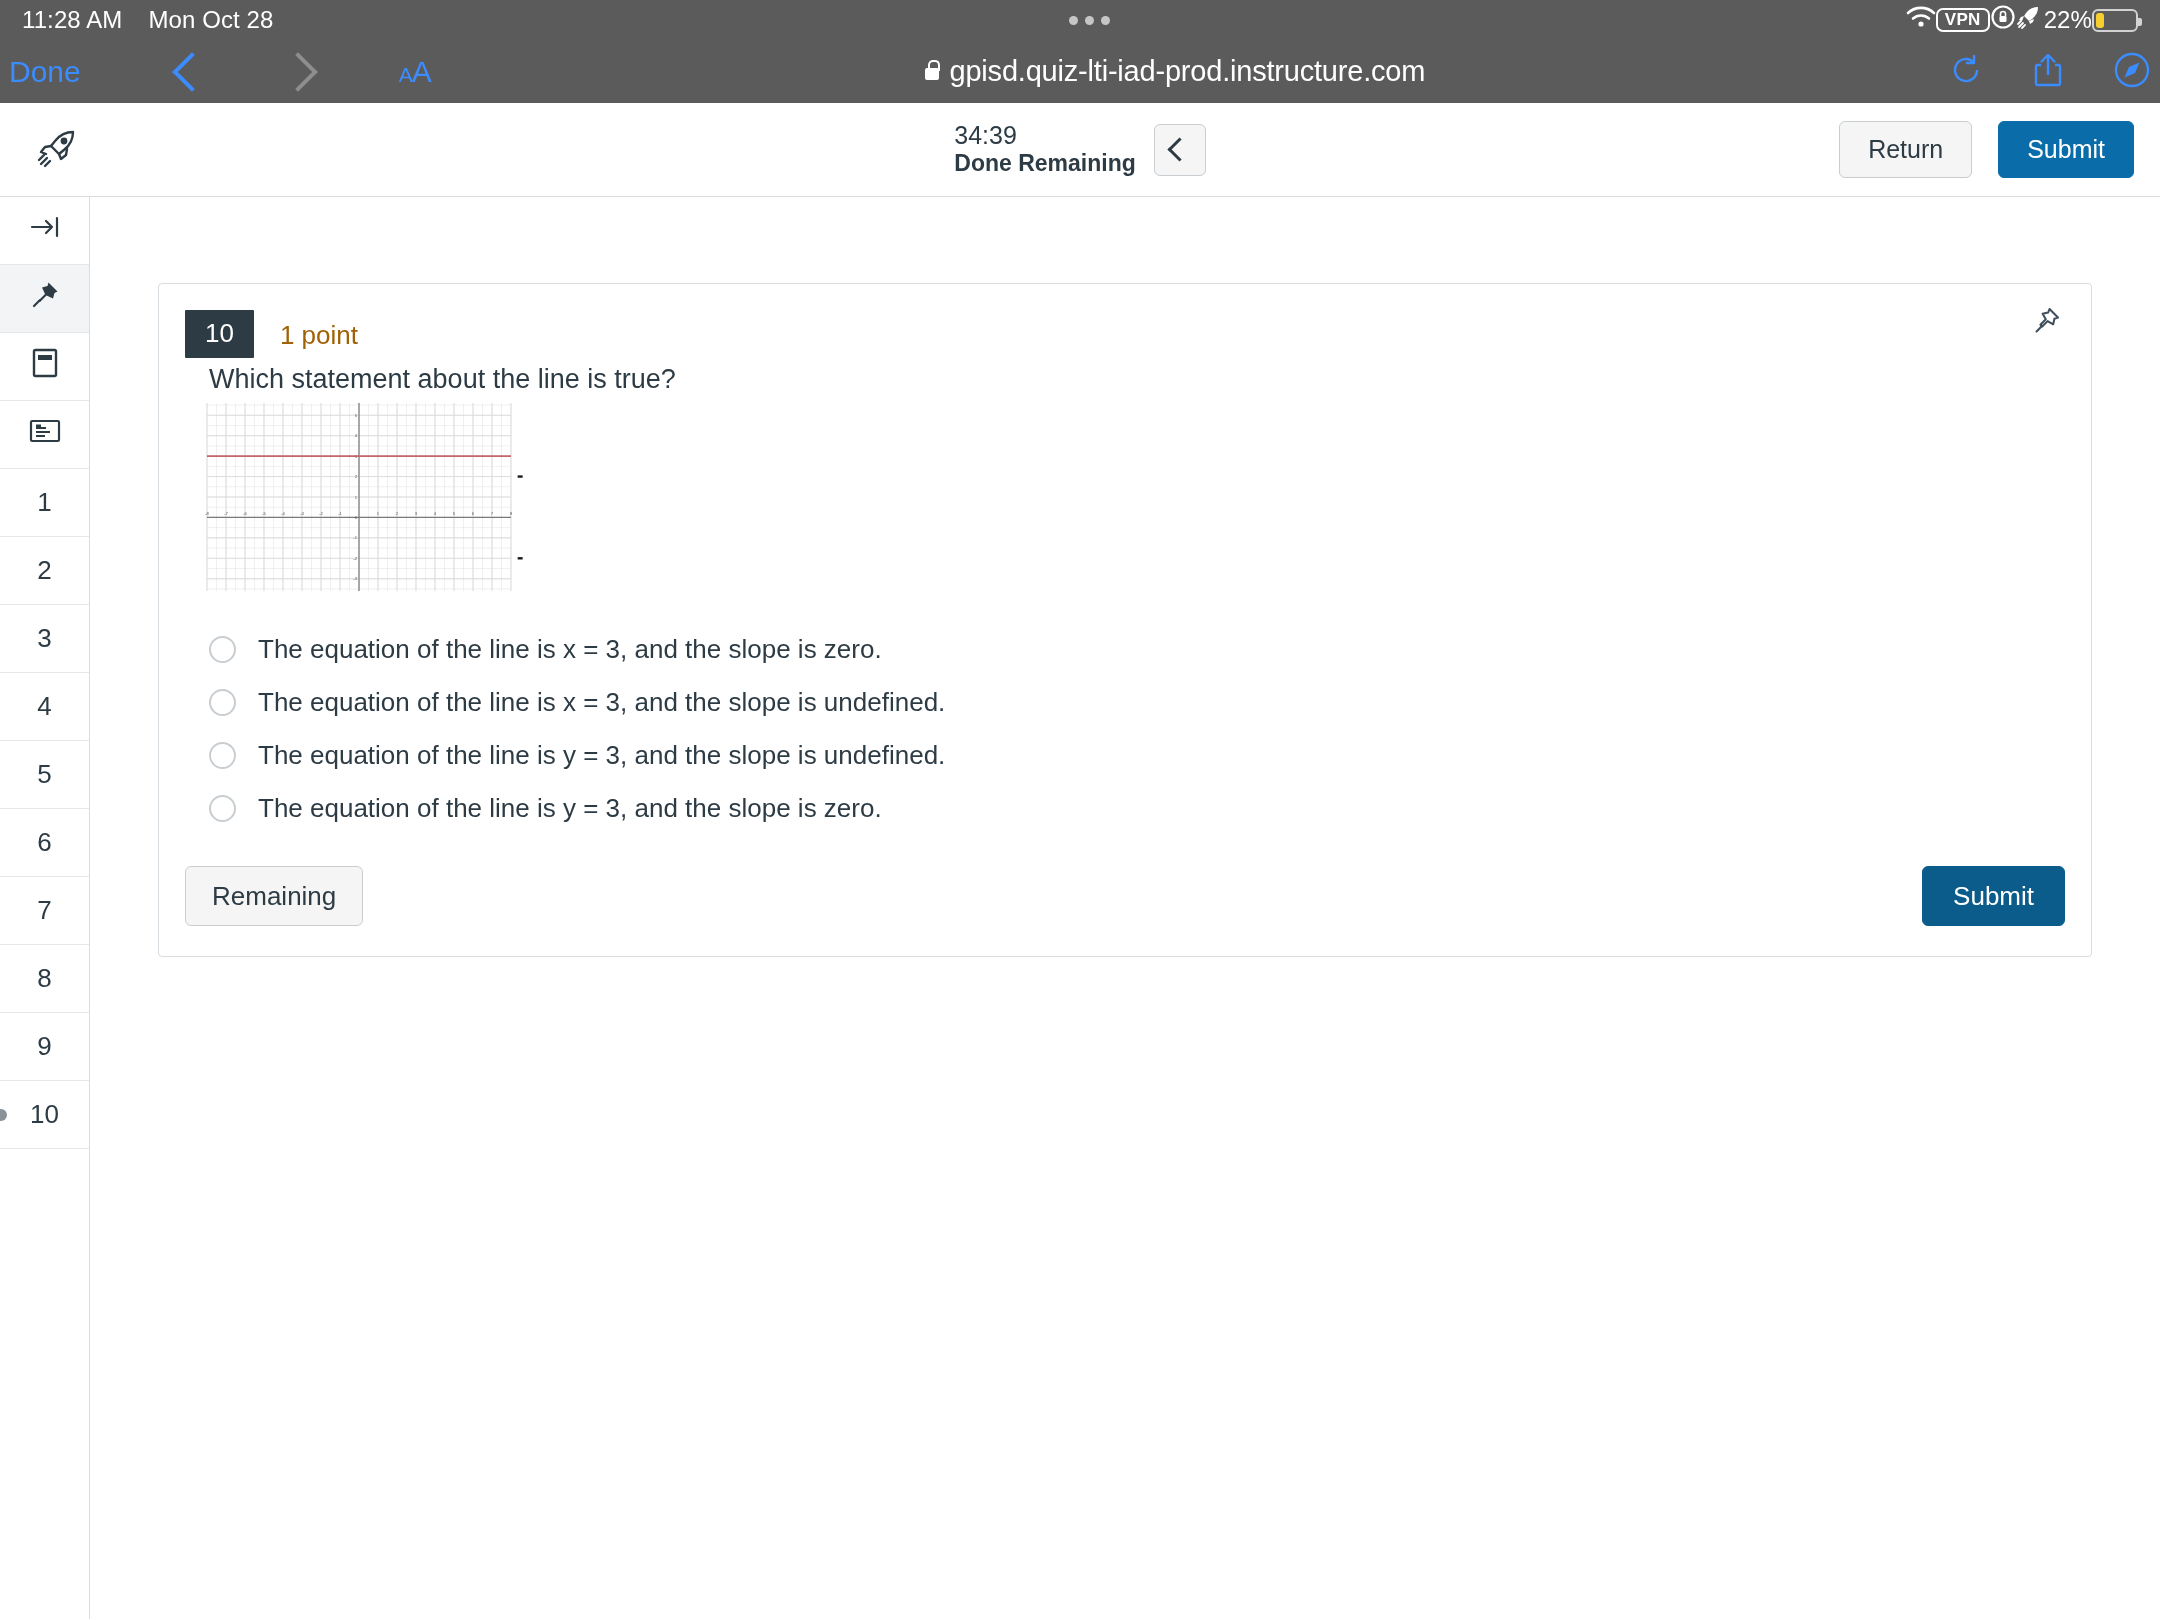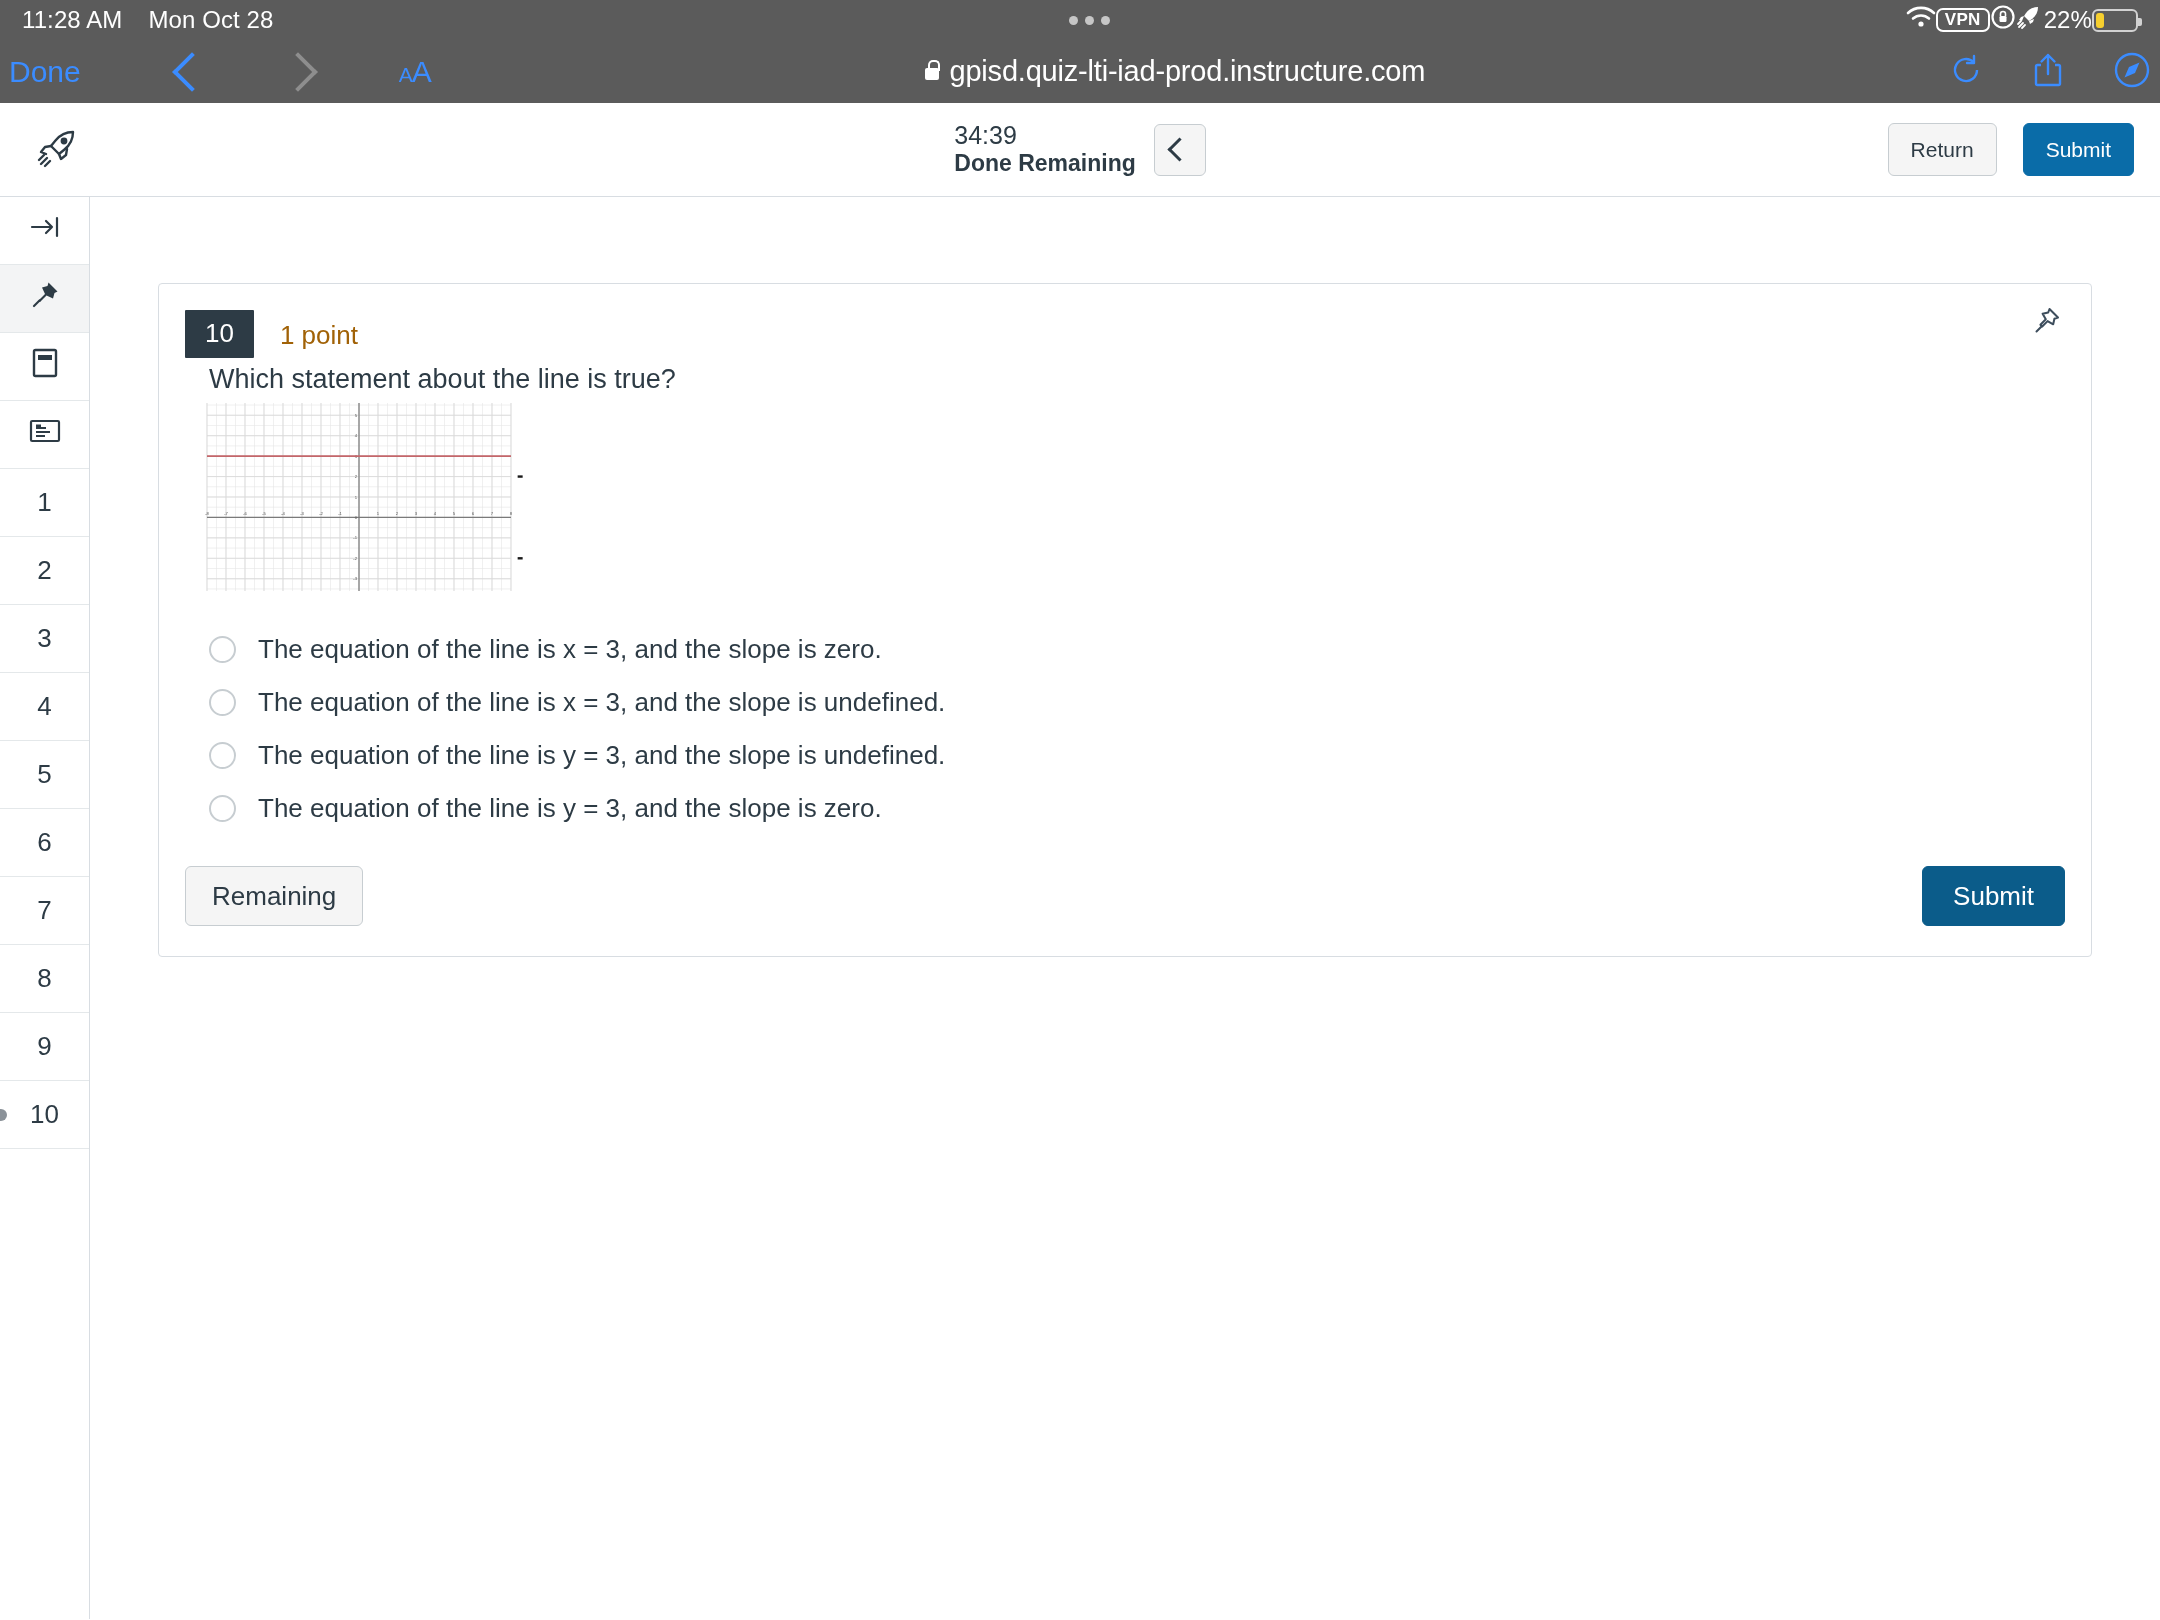--- a/index.html
+++ b/index.html
@@ -100,21 +100,21 @@
   .timer-label { font-size: 23px; font-weight: bold; line-height: 1.2; }
   .collapse-btn {
     width: 52px; height: 52px;
     border: 1px solid #c7cdd1; border-radius: 6px;
     background: #f5f5f5;
     display: flex; align-items: center; justify-content: center;
   }
   .collapse-btn .chev { width: 17px; height: 17px; border-width: 3px; color: #2d3b45; }
   .hdr-right { margin-left: auto; display: flex; align-items: center; gap: 26px; z-index: 2; }
   .btn {
-    font-size: 21px; border-radius: 6px; padding: 14px 22px;
+    font-size: 25px; border-radius: 6px; padding: 14px 28px;
     border: 1px solid #c7cdd1; background: #f5f5f5; color: #2d3b45;
     line-height: 1.1;
   }
   .btn-primary { background: #0a6ca8; border-color: #0a6ca8; color: #ffffff; }
 
   
   .body-wrap { display: flex; height: calc(1620px - 40px - 63px - 95px); }
 
   
   .sidebar {

